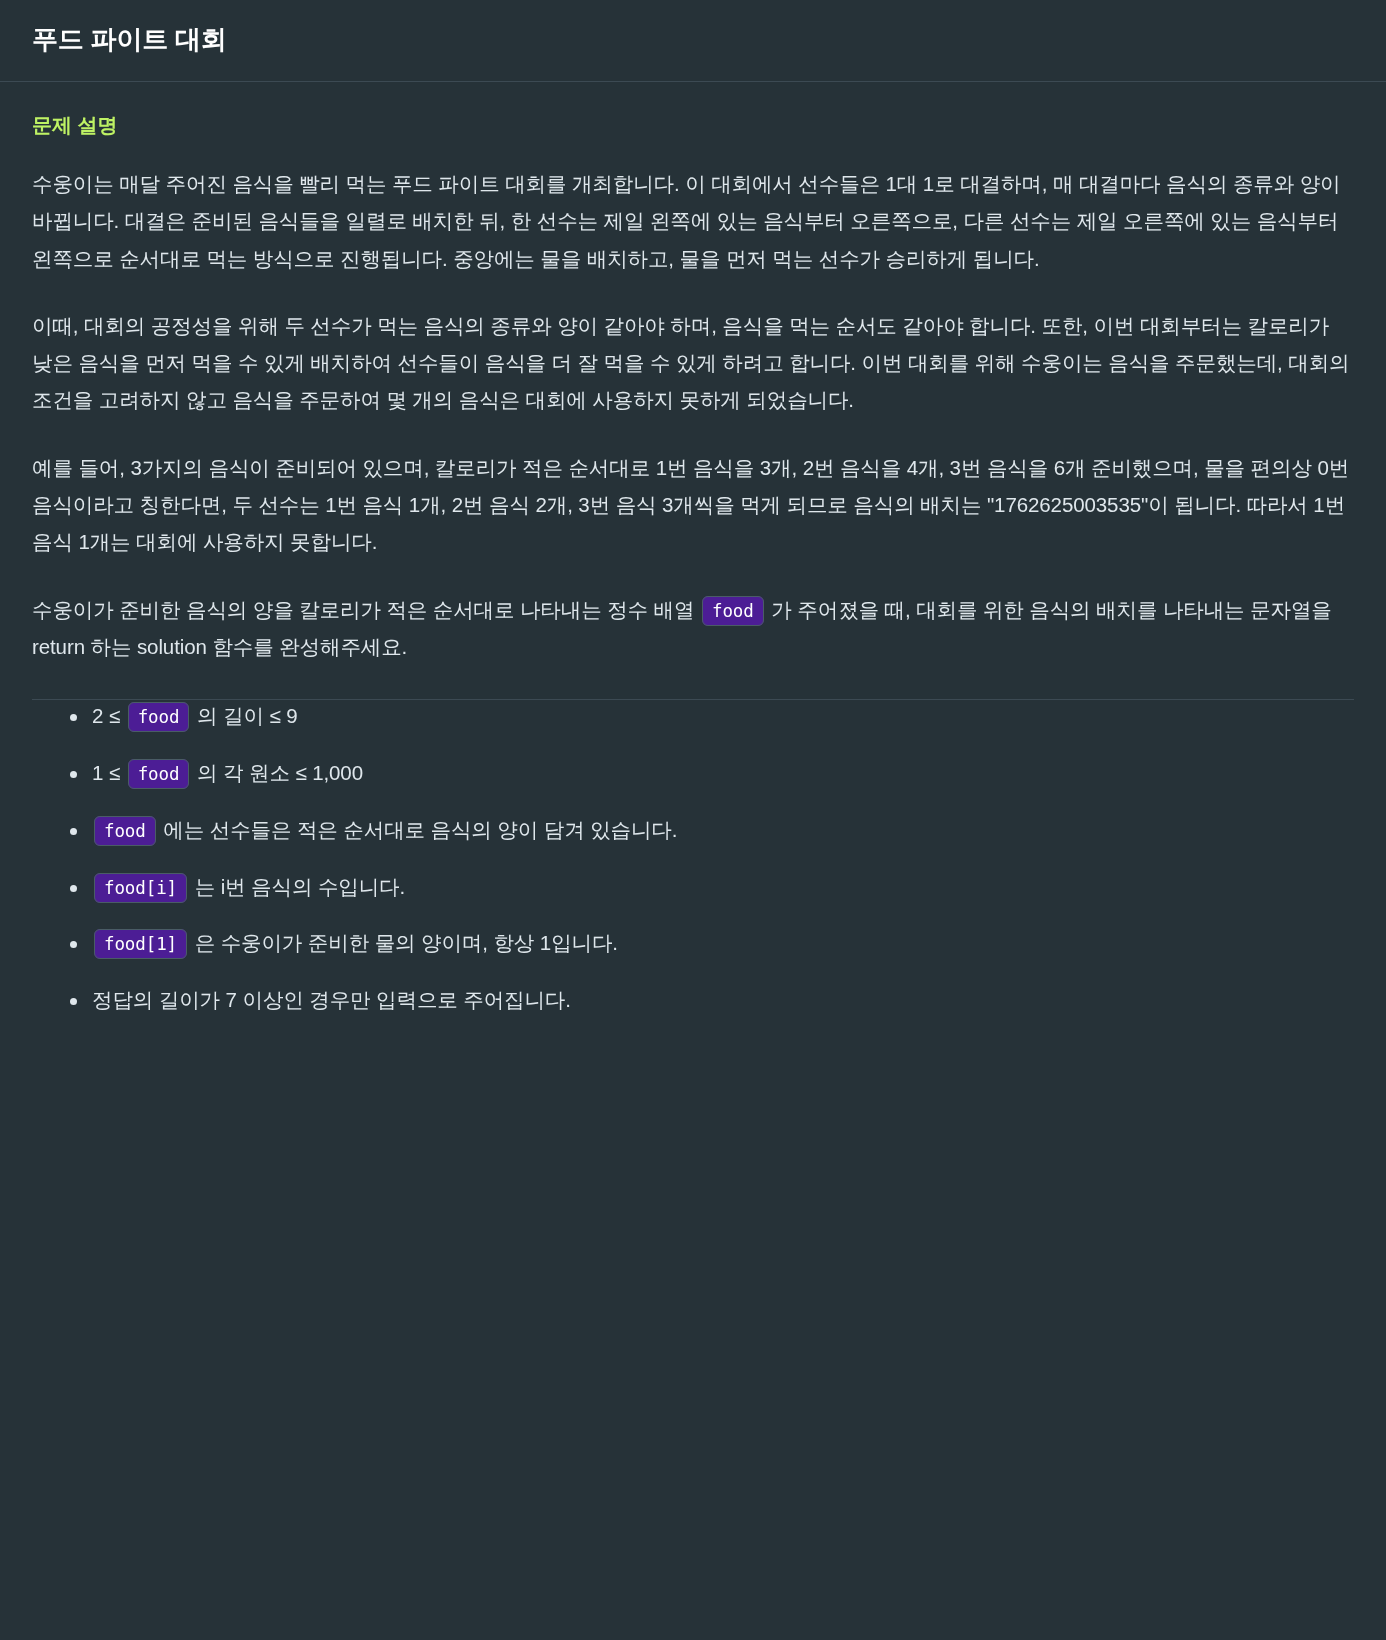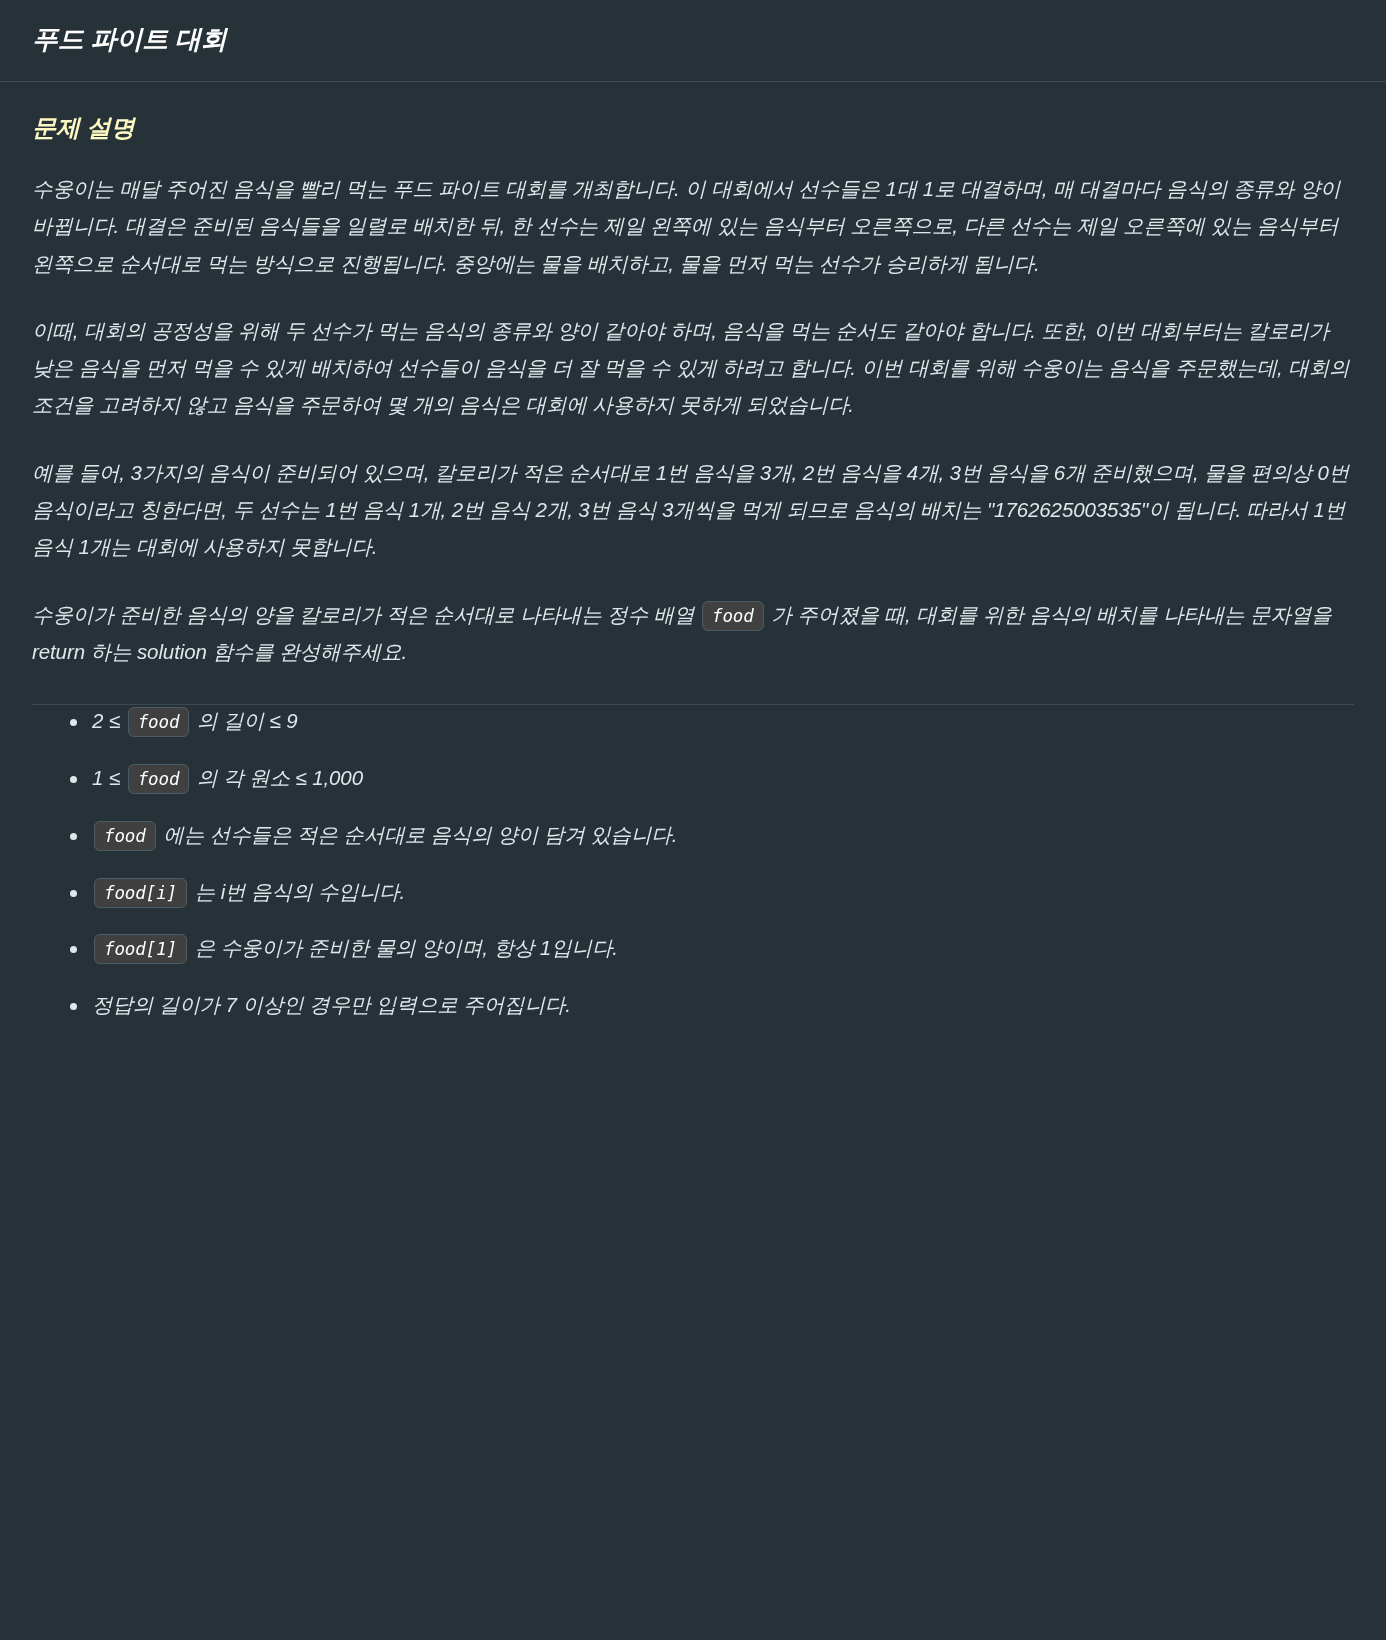--- a/index.html
+++ b/index.html
@@ -10,57 +10,56 @@
     width: 1386px;
     min-height: 1640px;
     background: #263238;
     color: #e8eef2;
     font-family: "Liberation Sans", sans-serif;
     -webkit-font-smoothing: antialiased;
   }
   .page {
     width: 1386px;
     box-sizing: border-box;
-    font-style: italic;
   }
   .title-bar {
     box-sizing: border-box;
     padding: 22px 32px 24px 32px;
     border-bottom: 1px solid #3c4a53;
   }
   .title-bar h1 {
     margin: 0;
     font-size: 26px;
     font-weight: 700;
     letter-spacing: -0.2px;
     color: #ffffff;
   }
   .content {
     box-sizing: border-box;
     padding: 0 32px;
   }
   .section-title {
     margin: 30px 0 26px 0;
-    font-size: 24px;
+    font-size: 20px;
     font-weight: 700;
-    color: #fef9c3;
+    color: #bef264;
   }
   p.para {
     margin: 0 0 30px 0;
     font-size: 20.5px;
     line-height: 1.82;
     color: #dfe7ec;
     letter-spacing: -0.1px;
   }
   p.para:last-child {
     margin-bottom: 0;
   }
   code.inline {
     font-family: "DejaVu Sans Mono", "Liberation Mono", monospace;
-    background: #404040;
+    background: #4c1d95;
     border: 1px solid #4a5c66;
     border-radius: 6px;
     padding: 4px 9px;
     font-size: 17.5px;
     color: #ffffff;
     white-space: nowrap;
     margin: 0 2px;
   }
   .divider {
     height: 1px;

